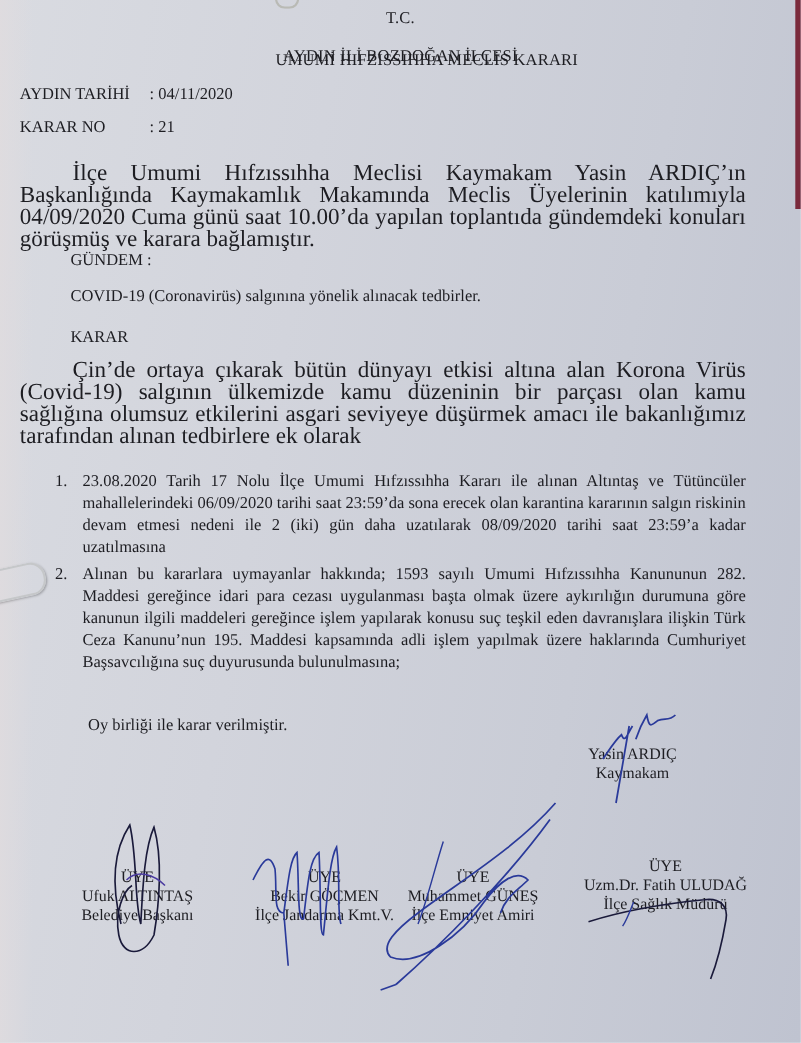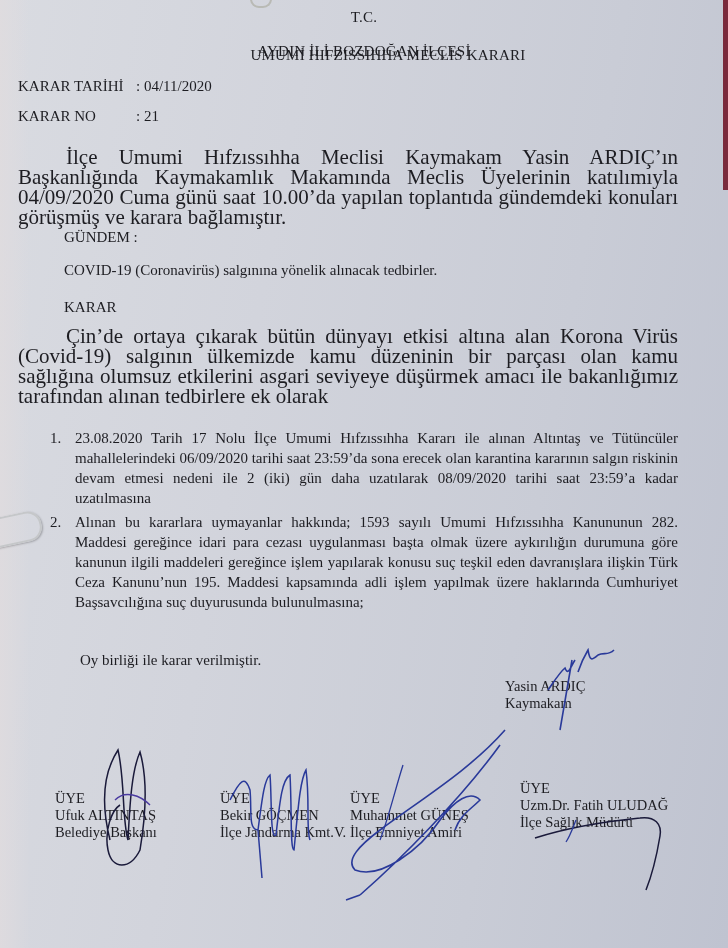--- a/index.html
+++ b/index.html
@@ -40,21 +40,21 @@
     .p2 { top: 326px; }
 
     .item { position: absolute; left: 50px; width: 628px; font-size: 15px; line-height: 20px; }
     .item .num { position: absolute; left: 0; top: 0; }
     .item .txt { margin-left: 25px; text-align: justify; text-align-last: left; }
     .i1 { top: 428px; }
     .i2 { top: 512px; }
 
     .closing { position: absolute; left: 80px; top: 652px; font-size: 15px; font-family: Liberation Serif, serif; }
 
-    .sig { position: absolute; font-size: 14.5px; line-height: 17px; }
+    .sig { position: absolute; text-align: center; font-size: 14.5px; line-height: 17px; }
     .sig-head { left: 505px; top: 678px; width: 140px; }
     .sig1 { left: 55px; top: 790px; width: 140px; }
     .sig2 { left: 220px; top: 790px; width: 150px; }
     .sig3 { left: 350px; top: 790px; width: 160px; }
     .sig4 { left: 520px; top: 780px; width: 170px; }
 
     .ink { position: absolute; left: 0; top: 0; width: 728px; height: 948px; pointer-events: none; }
   </style>
 </head>
 <body>
@@ -63,21 +63,21 @@
   <div class="shade"></div>
   <div class="edge-strip"></div>
   <div class="clip-top"></div>
   <div class="clip-left"></div>
 
   <div class="hdr hdr1">T.C.</div>
   <div class="hdr hdr2">AYDIN İLİ BOZDOĞAN İLÇESİ</div>
   <div class="hdr hdr3">UMUMİ HIFZISSIHHA MECLİS KARARI</div>
 
   <div class="meta meta1">
-    <span class="lbl">KARAR TARİHİ</span><span>: 04/11/2020</span>
+    <span class="lbl">AYDIN TARİHİ</span><span>: 04/11/2020</span>
   </div>
   <div class="meta meta2">
     <span class="lbl">KARAR NO</span><span>: 21</span>
   </div>
 
   <div class="para p1"><span class="indent"></span><span>İlçe Umumi Hıfzıssıhha Meclisi Kaymakam Yasin ARDIÇ’ın Başkanlığında Kaymakamlık Makamında Meclis Üyelerinin katılımıyla 04/09/2020 Cuma günü saat 10.00’da yapılan toplantıda gündemdeki konuları görüşmüş ve karara bağlamıştır.</span></div>
 
   <div class="heading gundem">GÜNDEM :</div>
   <div class="heading gundem-text">COVID-19 (Coronavirüs) salgınına yönelik alınacak tedbirler.</div>
 

